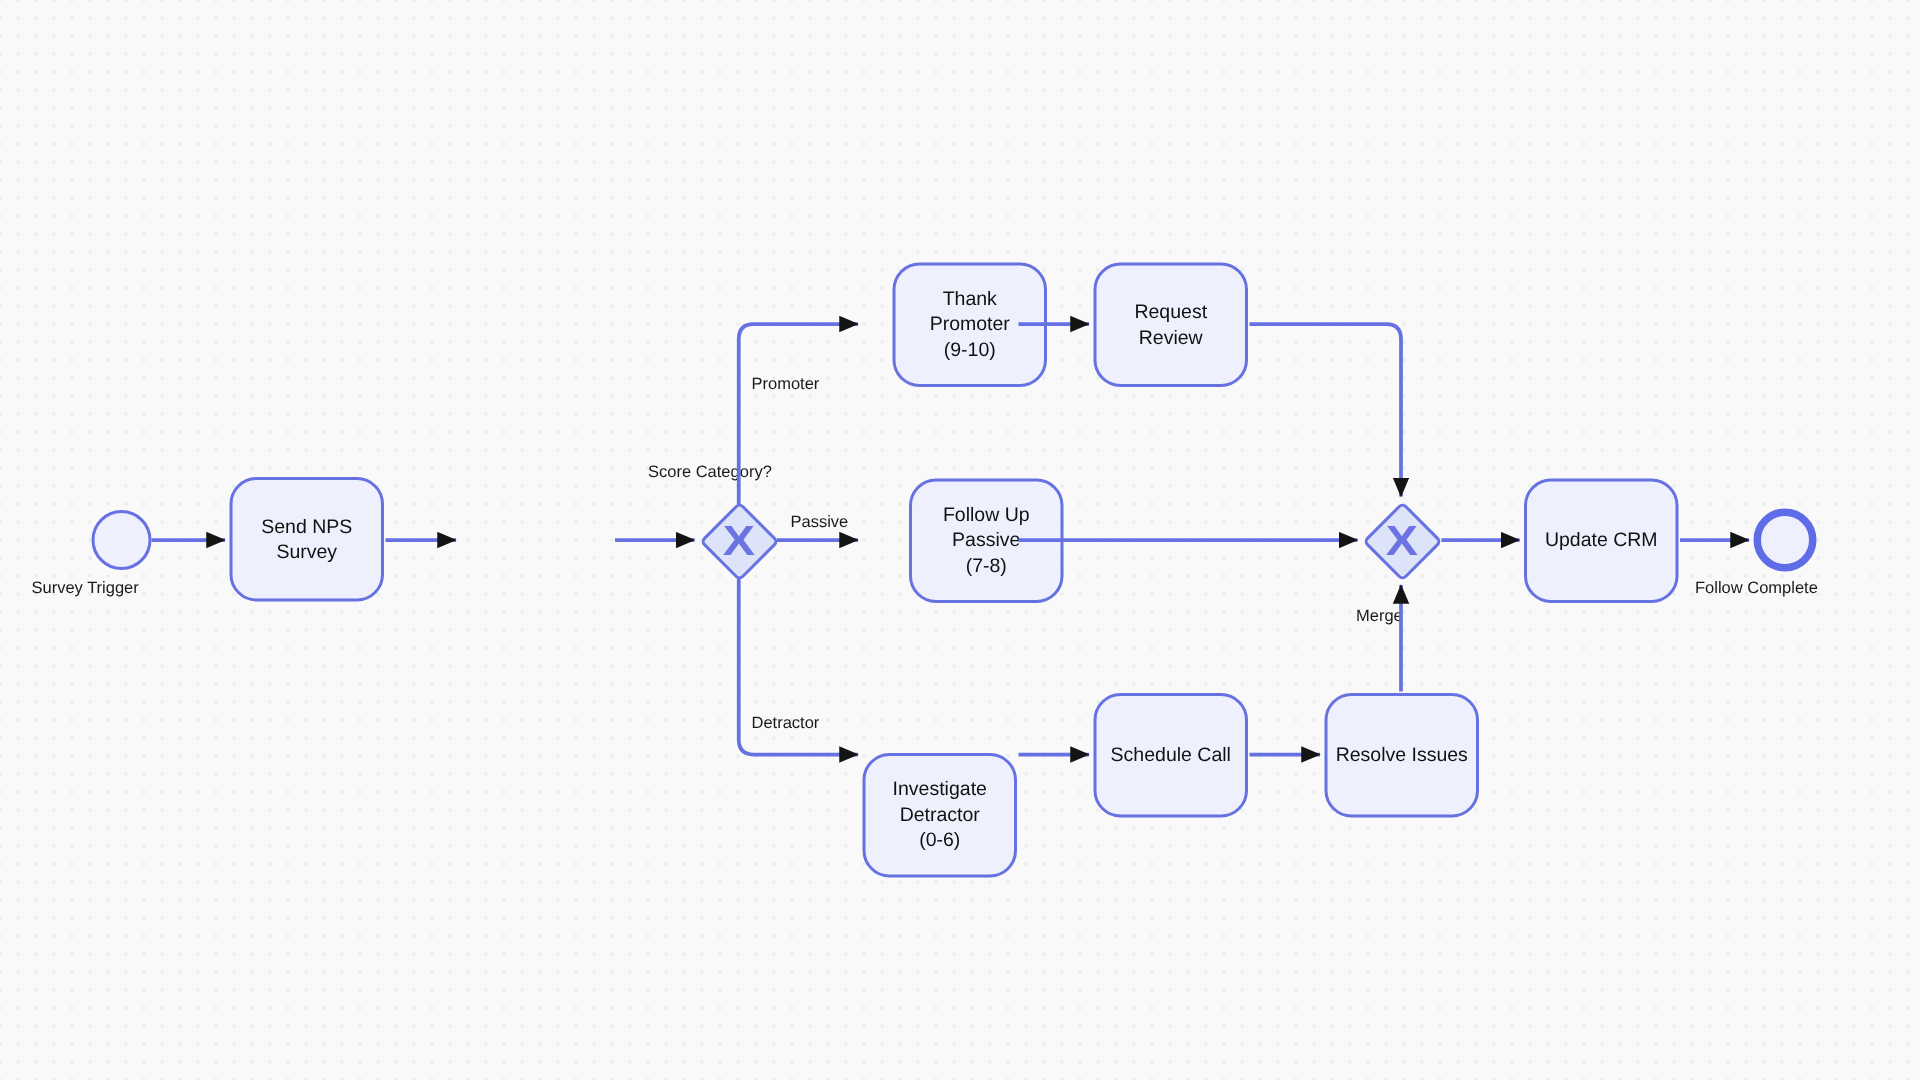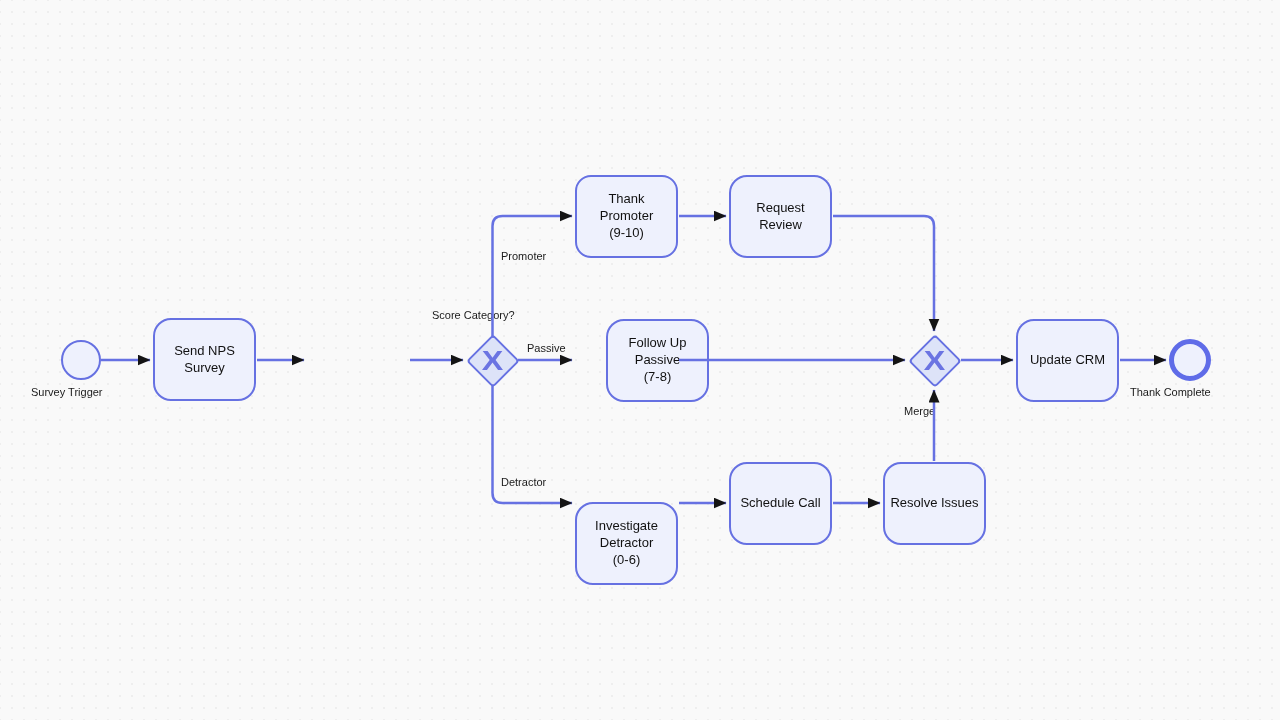--- a/index.html
+++ b/index.html
@@ -105,32 +105,32 @@
     white-space: nowrap;
   }
   .dlabel.centered { text-align: left; }
 </style>
 </head>
 <body>
 
 <div class="canvas">
 
   <div class="event start"></div>
-  <div class="dlabel centered" style="left:31px; top:386px; width:120px;">Survey Trigger</div>
+  <div class="dlabel centered" style="left:21px; top:386px; width:120px;">Survey Trigger</div>
 
   <div class="event end"></div>
-  <div class="dlabel centered" style="left:1130px; top:386px; width:120px;">Thank Complete</div>
+  <div class="dlabel centered" style="left:1130px; top:386px; width:120px;">Follow Complete</div>
 
   <div class="task" style="left:153px; top:318px;">
     <span class="task-label">Send NPS
 Survey</span>
   </div>
 
 
-  <div class="task" style="left:575px; top:175px;border-radius:16px;">
+  <div class="task" style="left:595px; top:175px;">
     <span class="task-label">Thank
 Promoter
 (9-10)</span>
   </div>
 
   <div class="task" style="left:729px; top:175px;">
     <span class="task-label">Request
 Review</span>
   </div>
 

